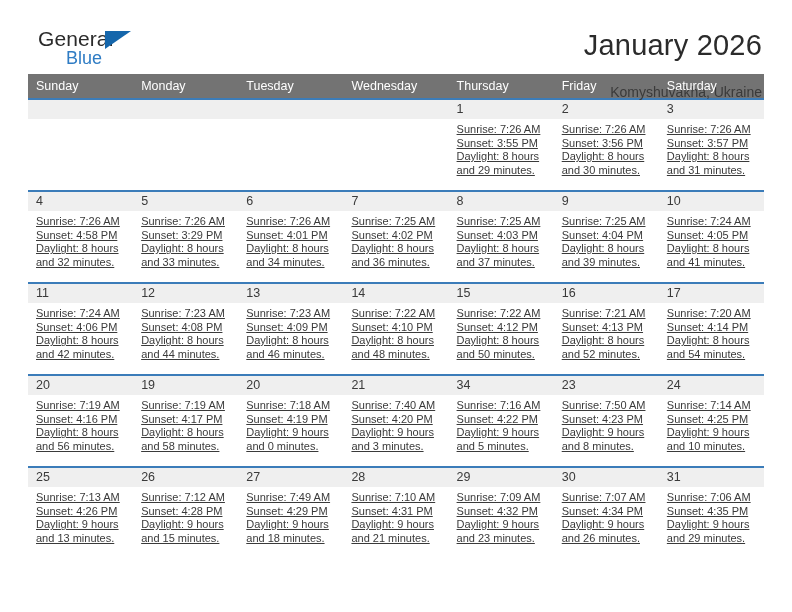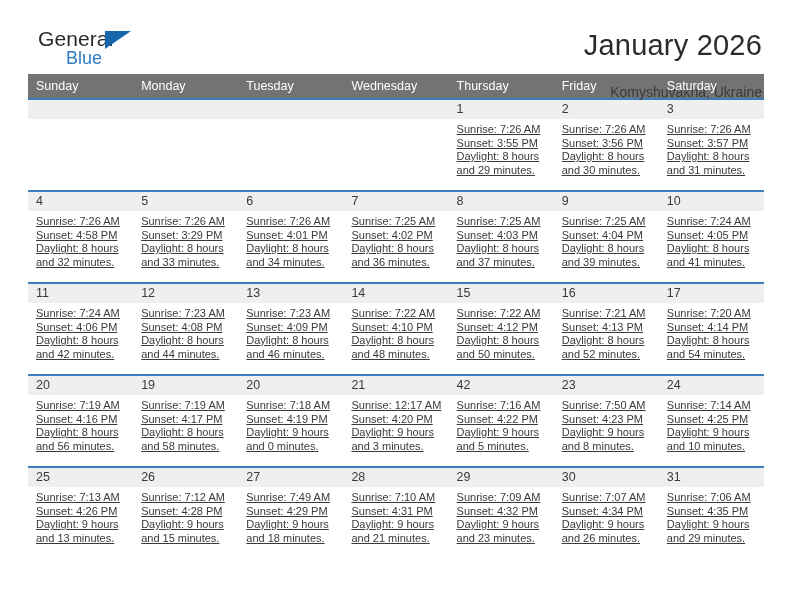--- a/index.html
+++ b/index.html
@@ -413,30 +413,30 @@
                 <div>Sunset: 4:19 PM</div>
                 <div>Daylight: 9 hours</div>
                 <div>and 0 minutes.</div>
               </div>
             </div>
           </td>
           <td>
             <div class="cell-inner">
               <div class="daynum">21</div>
               <div class="details">
-                <div>Sunrise: 12:17 AM</div>
+                <div>Sunrise: 7:40 AM</div>
                 <div>Sunset: 4:20 PM</div>
                 <div>Daylight: 9 hours</div>
                 <div>and 3 minutes.</div>
               </div>
             </div>
           </td>
           <td>
             <div class="cell-inner">
-              <div class="daynum">42</div>
+              <div class="daynum">34</div>
               <div class="details">
                 <div>Sunrise: 7:16 AM</div>
                 <div>Sunset: 4:22 PM</div>
                 <div>Daylight: 9 hours</div>
                 <div>and 5 minutes.</div>
               </div>
             </div>
           </td>
           <td>
             <div class="cell-inner">

